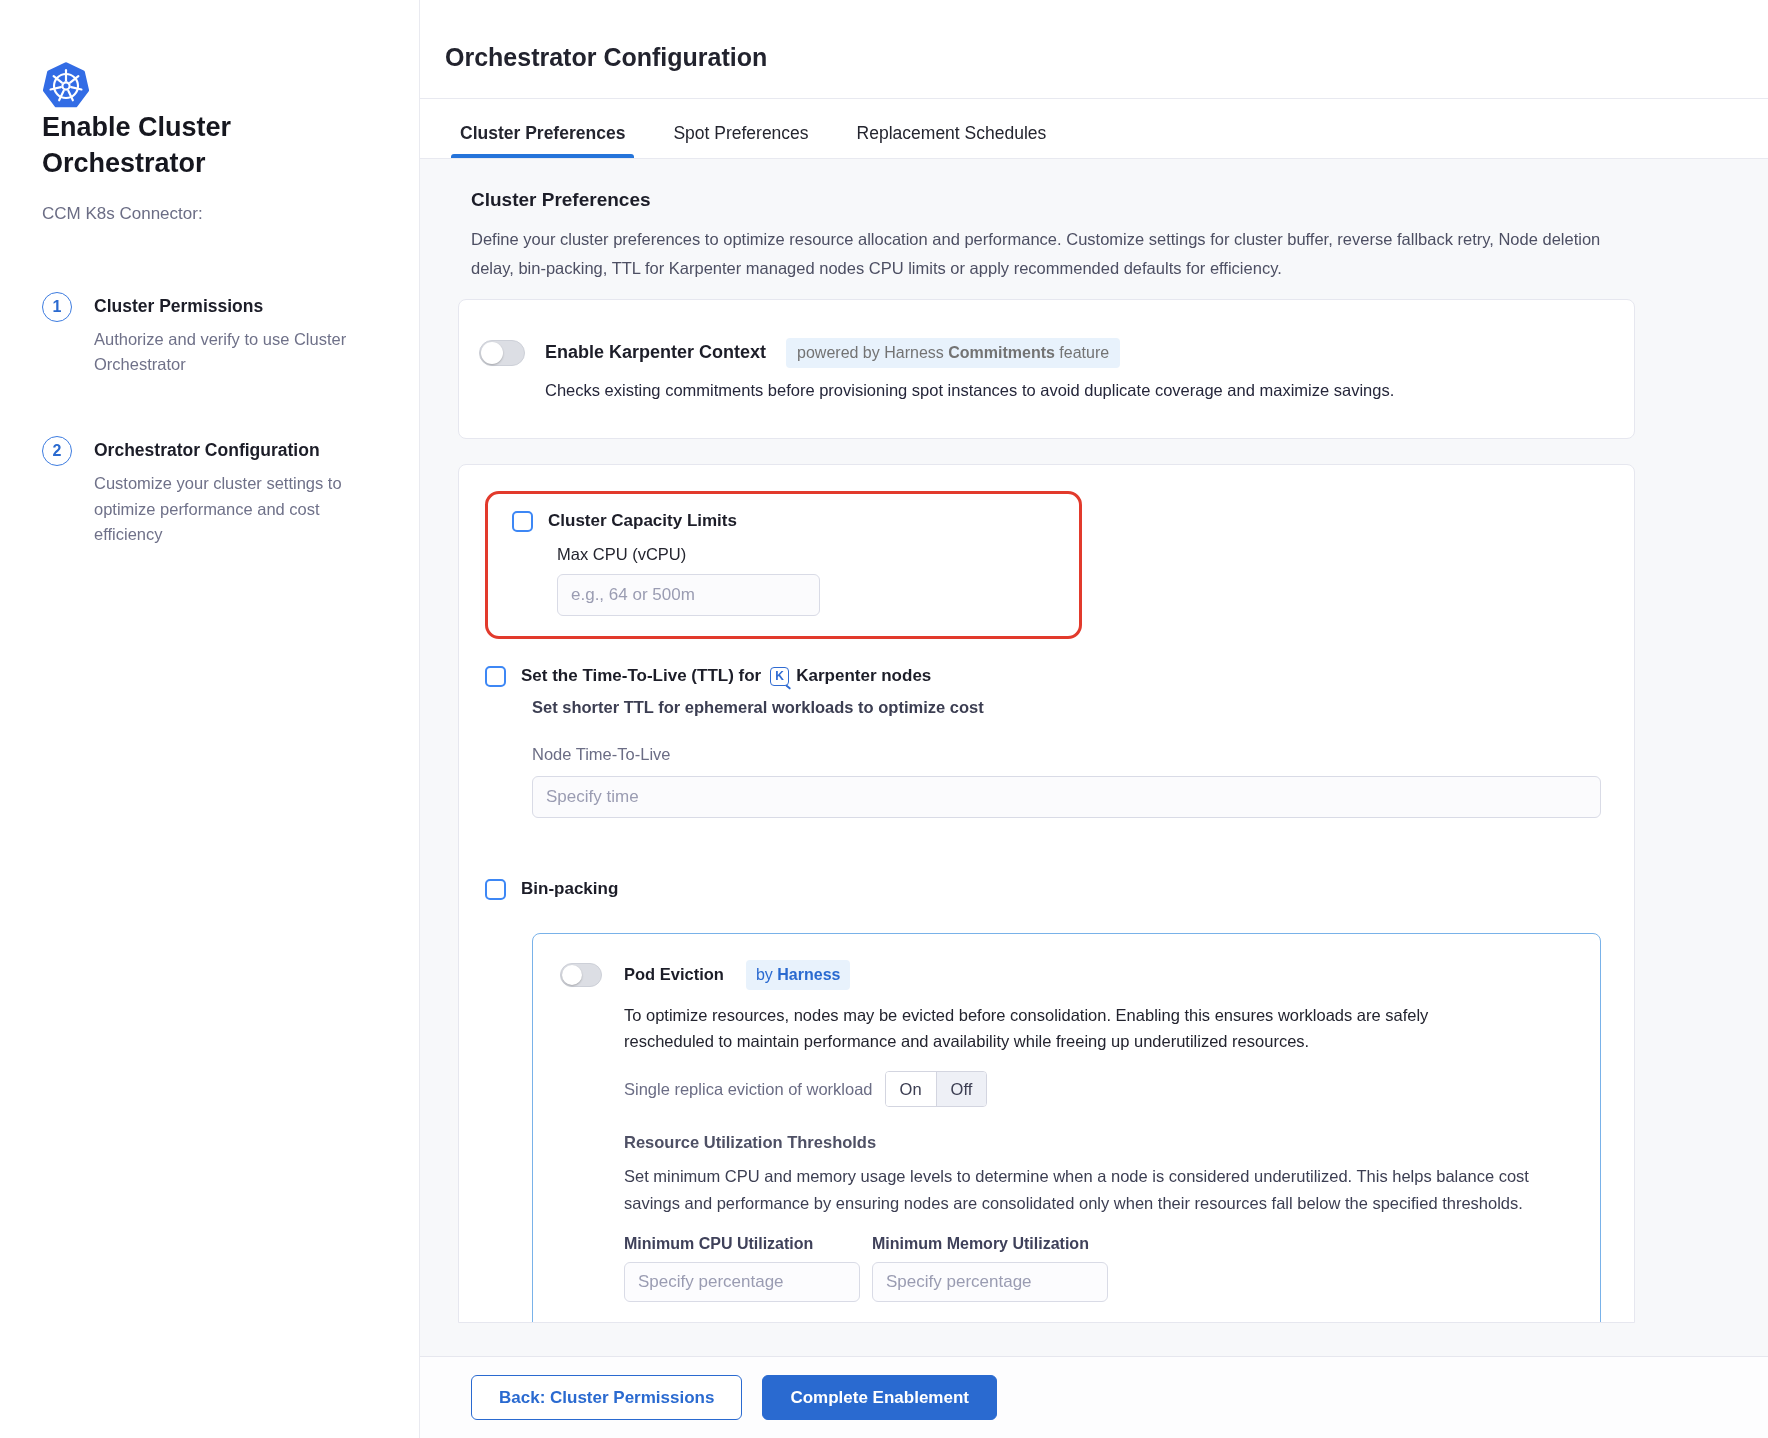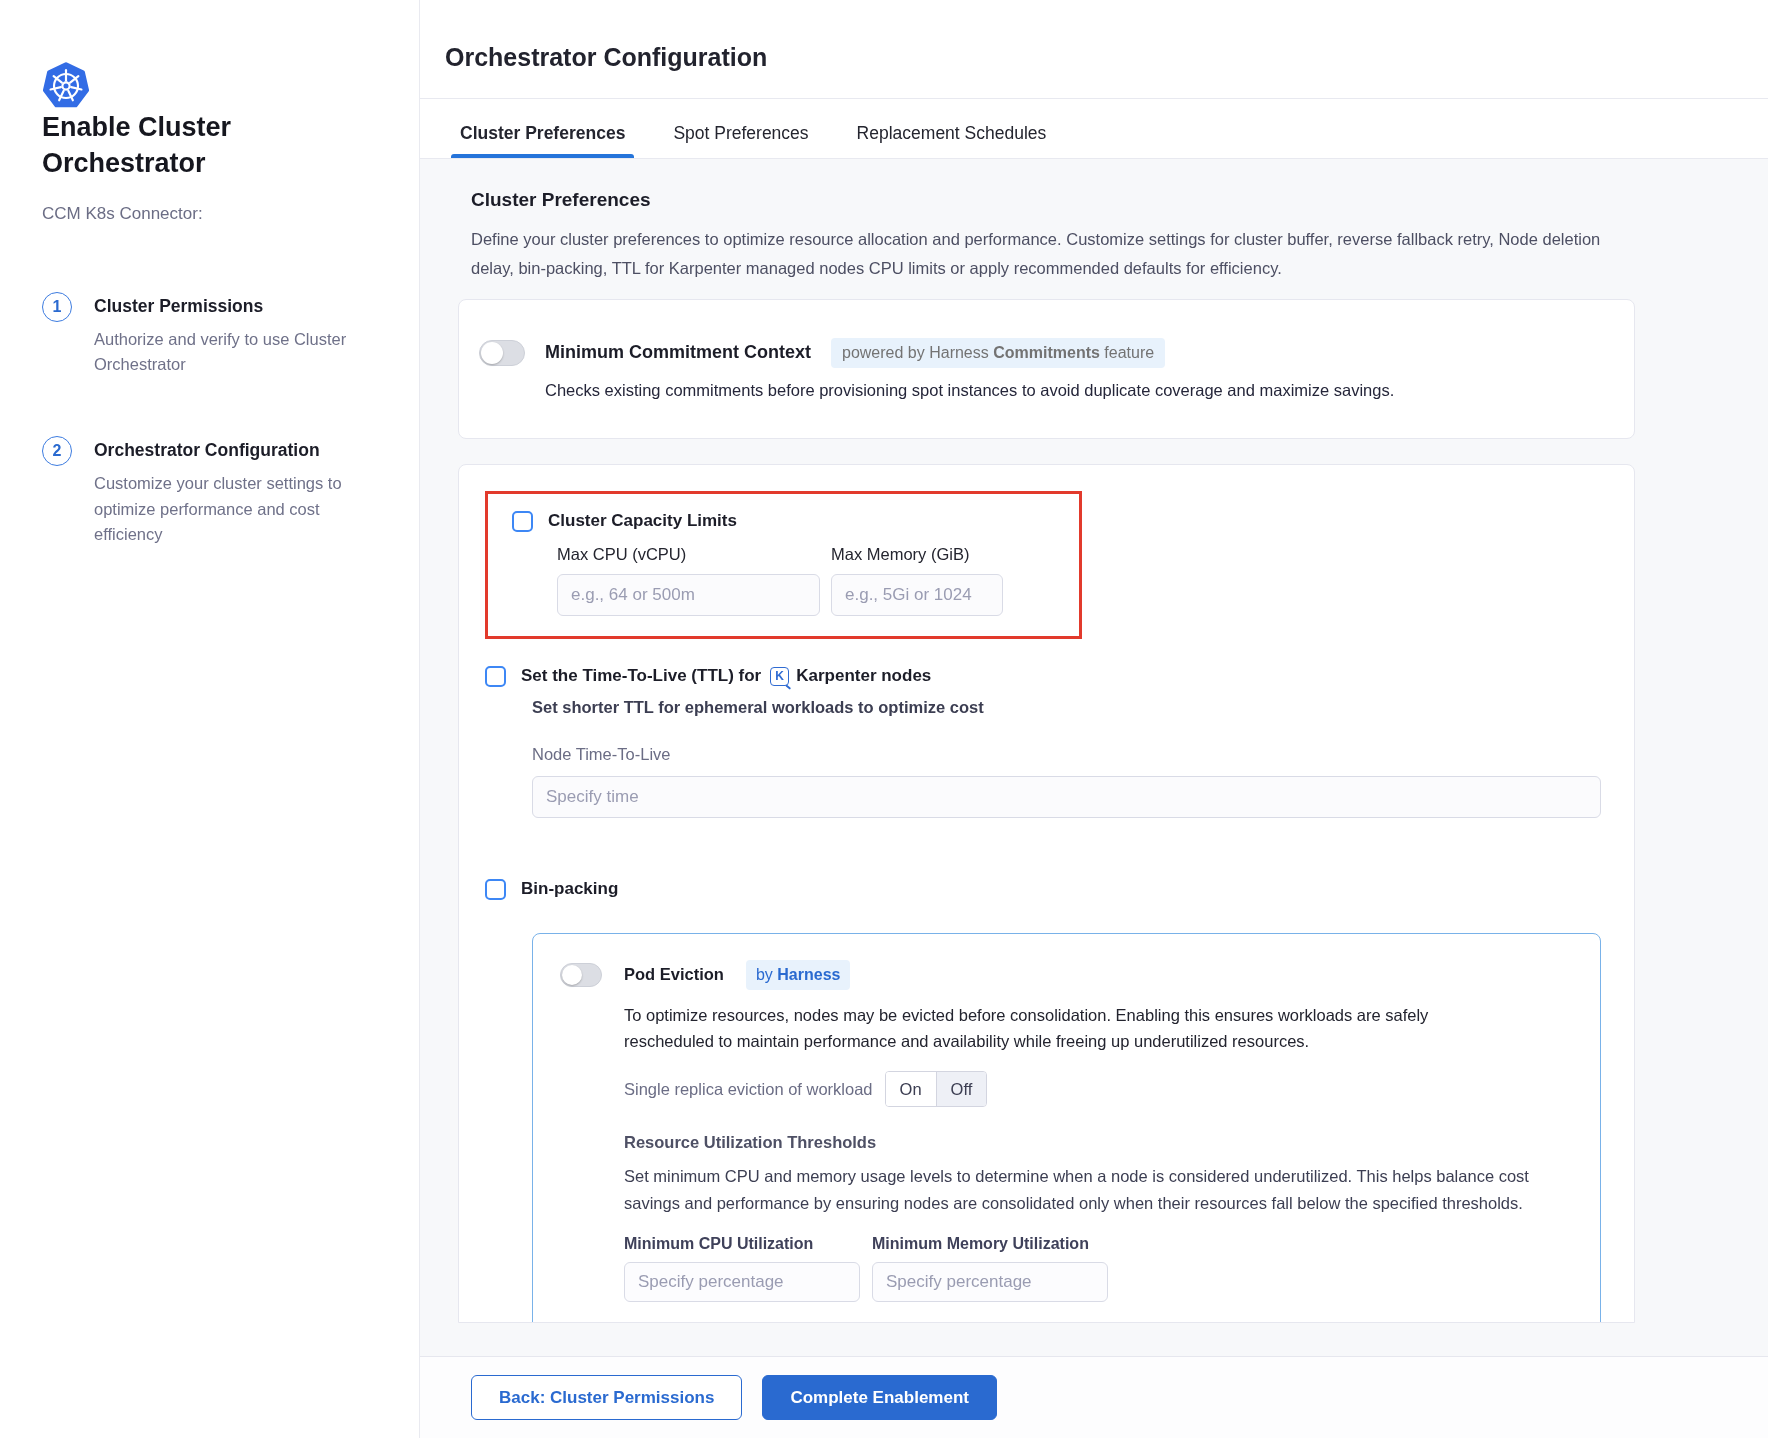--- a/index.html
+++ b/index.html
@@ -53,21 +53,21 @@
   .commit-row { display:flex; align-items:center; gap:20px; }
   .commit-title { font-size:18px; font-weight:bold; color:#1c1d28; }
   .badge { background:#e8f2fc; border-radius:4px; padding:6px 11px; font-size:16px; color:#737373; white-space:nowrap; }
   .badge b { font-weight:bold; }
   .commit-desc { margin:13px 0 0 66px; font-size:16.5px; color:#25263a; }
 
   .checkbox { width:21px; height:21px; min-width:21px; border:2px solid #3d87f5; border-radius:5px; background:#fff; cursor:pointer; }
   .check-row { display:flex; align-items:center; gap:15px; }
   .check-label { font-size:17px; font-weight:bold; color:#1c1d28; display:flex; align-items:center; }
 
-  .red-box { border:3px solid #e23a2c; border-radius:0; width:597px; padding:17px 0 20px 24px; }
+  .red-box { border:3px solid #e23a2c; border-radius:14px; width:597px; padding:17px 0 20px 24px; }
   .field-grid { display:flex; gap:11px; margin:13px 0 0 45px; }
   .field label { display:block; font-size:16.5px; color:#24252f; margin-bottom:10px; }
   .field input {
     height:42px; border:1px solid #d9dbe6; border-radius:6px; background:#fbfbfd;
     font-size:17px; font-family:inherit; color:#3a3c4e; padding:0 13px; width:100%; outline:none;
   }
   .field input::placeholder { color:#9a9cb2; }
   .w-263 { width:263px; } .w-172 { width:172px; } .w-236 { width:236px; }
 
   .ttl-row { margin-top:27px; }
@@ -157,41 +157,37 @@
   <div class="scroll">
 
     <h2 class="section-head">Cluster Preferences</h2>
     <p class="section-desc">Define your cluster preferences to optimize resource allocation and performance. Customize settings for cluster buffer, reverse fallback retry, Node deletion delay, bin-packing, TTL for Karpenter managed nodes CPU limits or apply recommended defaults for efficiency.</p>
 
     <section class="card card-1">
       <div class="commit-row">
         <div class="toggle">
             <span class="knob"></span>
           </div>
-        <span class="commit-title">Minimum Commitment Context</span>
+        <span class="commit-title">Enable Karpenter Context</span>
         <span class="badge"><span>powered by Harness </span><b>Commitments</b><span> feature</span></span>
       </div>
       <p class="commit-desc">Checks existing commitments before provisioning spot instances to avoid duplicate coverage and maximize savings.</p>
     </section>
 
     <section class="card card-2">
 
       <div class="red-box">
         <div class="check-row">
           <span class="checkbox"></span>
           <span class="check-label">Cluster Capacity Limits</span>
         </div>
         <div class="field-grid">
           <div class="field w-263">
             <label>Max CPU (vCPU)</label>
             <input type="text" placeholder="e.g., 64 or 500m" style="">
-          </div>
-          <div class="field w-172">
-            <label>Max Memory (GiB)</label>
-            <input type="text" placeholder="e.g., 5Gi or 1024" style="">
           </div>
         </div>
       </div>
 
       <div class="check-row ttl-row">
         <span class="checkbox"></span>
         <span class="check-label">
           <span>Set the Time-To-Live (TTL) for</span>
           <span class="k-icon">K</span>
           <span>Karpenter nodes</span>

